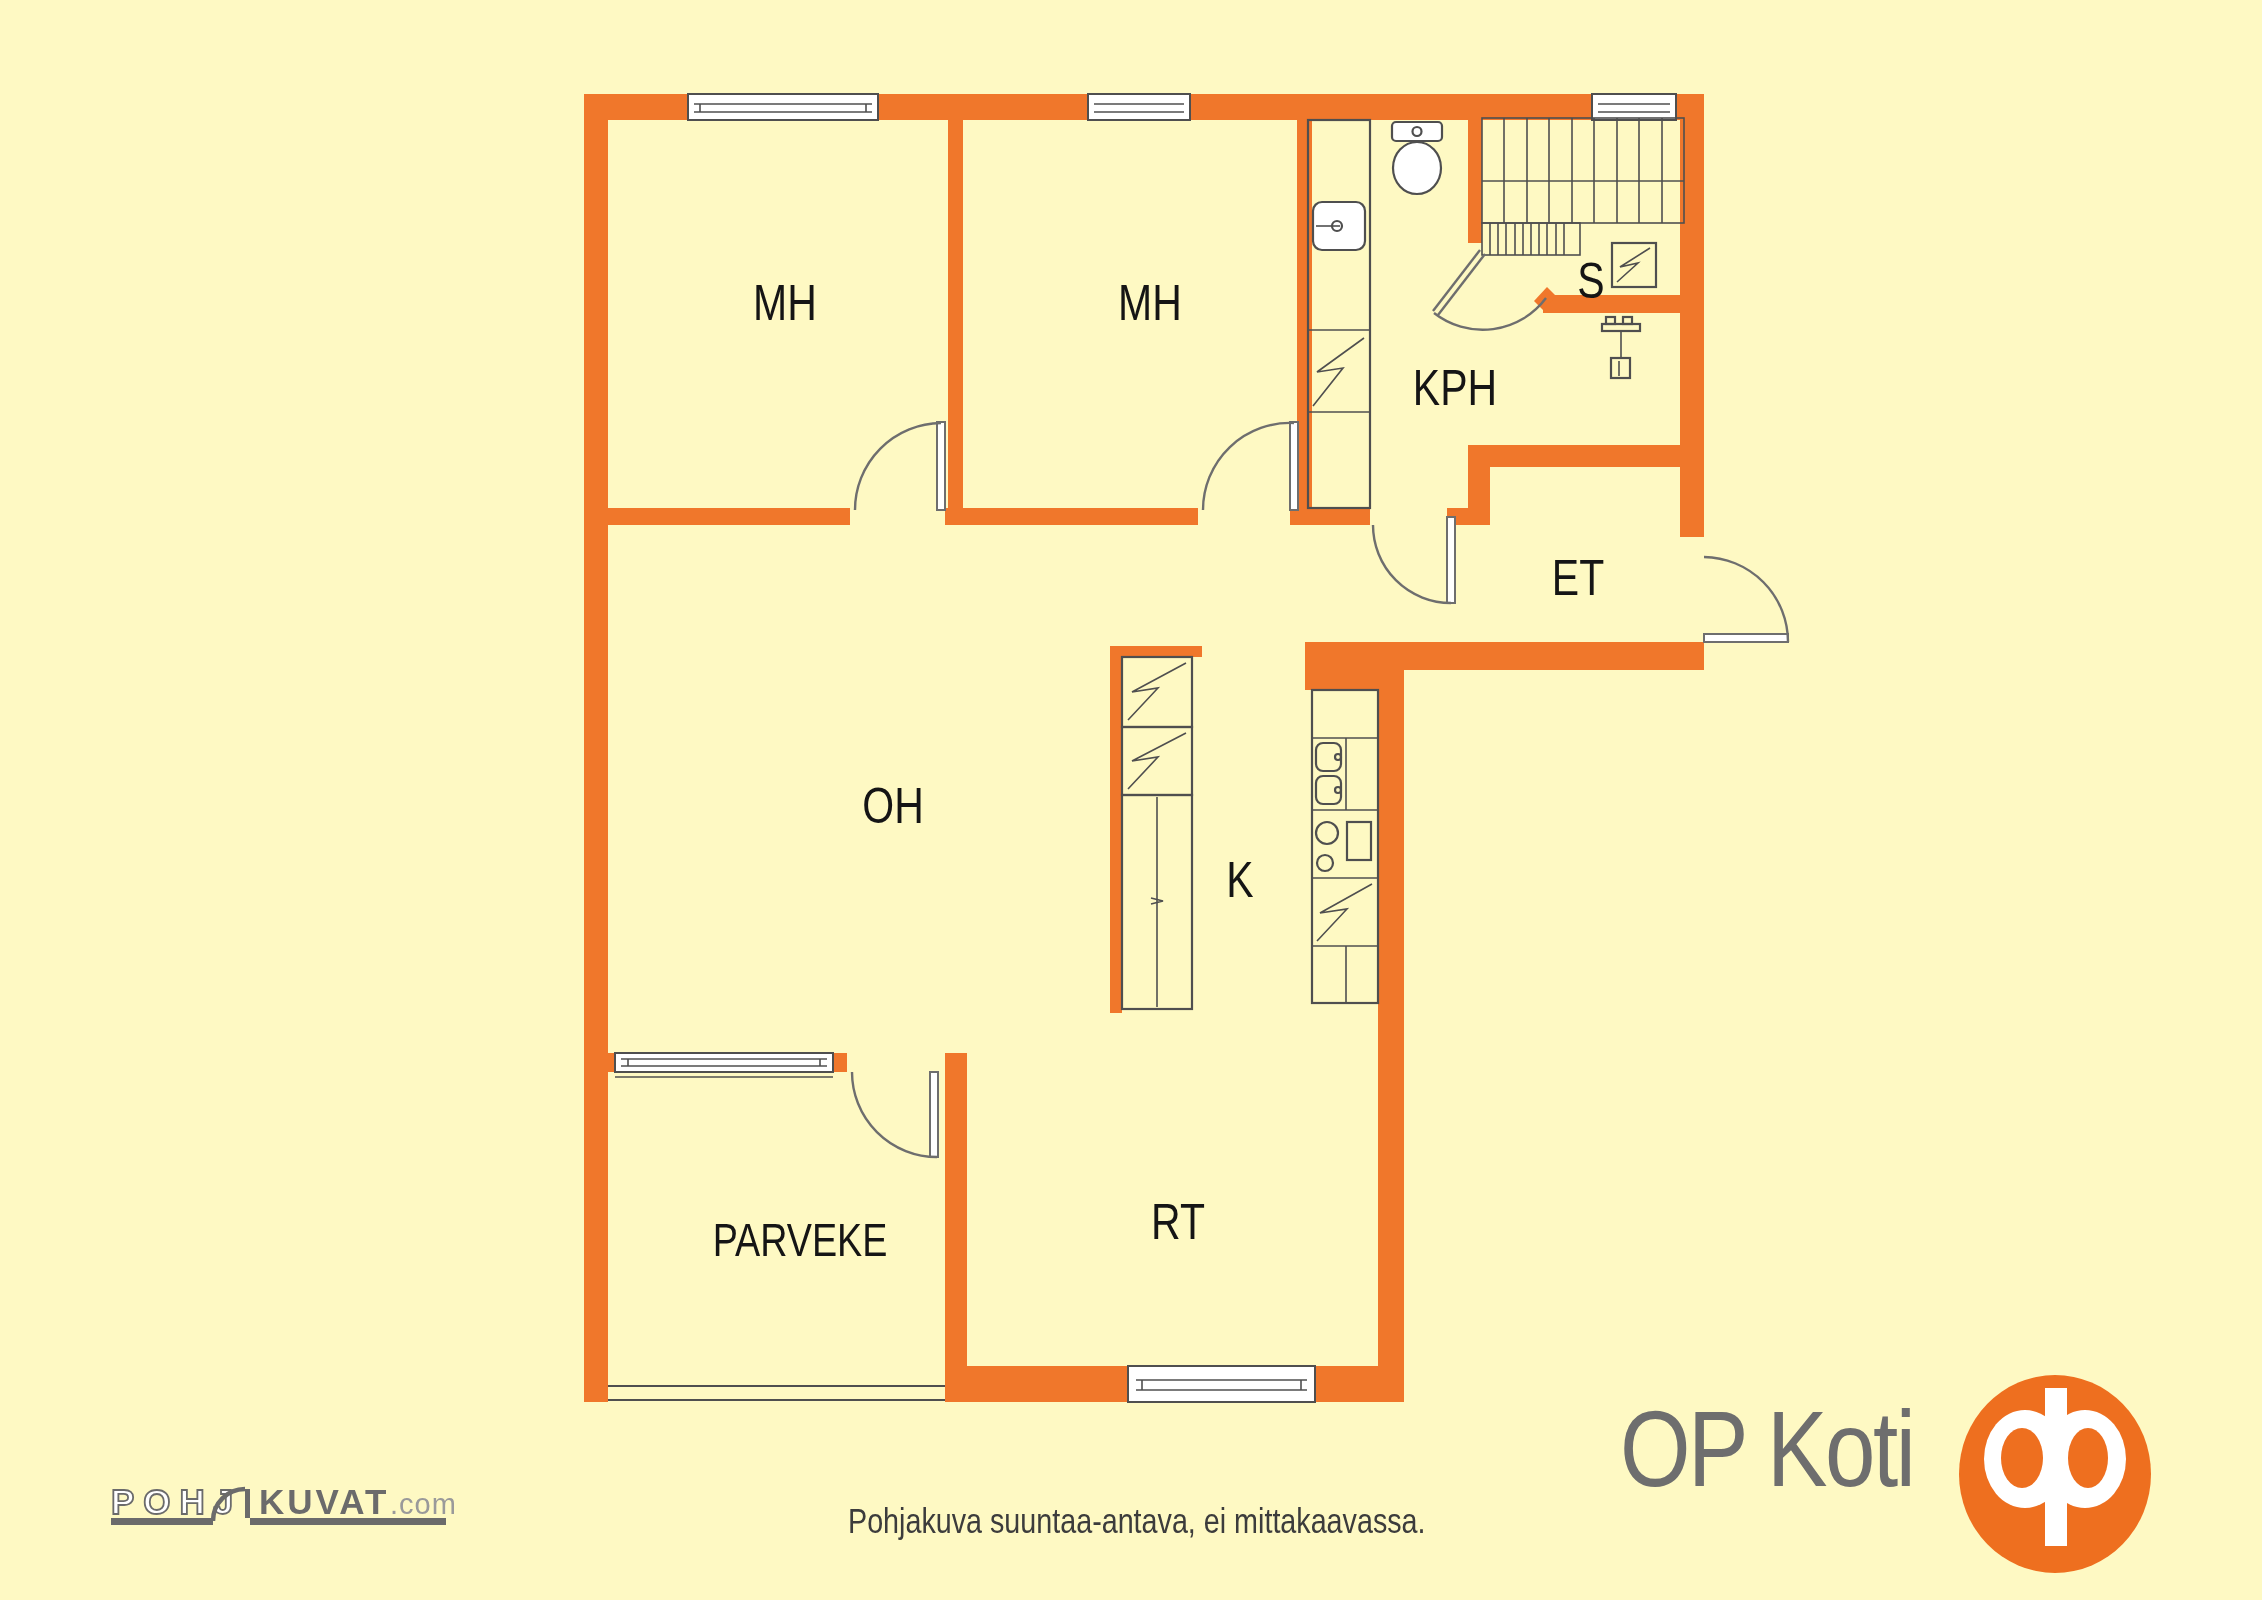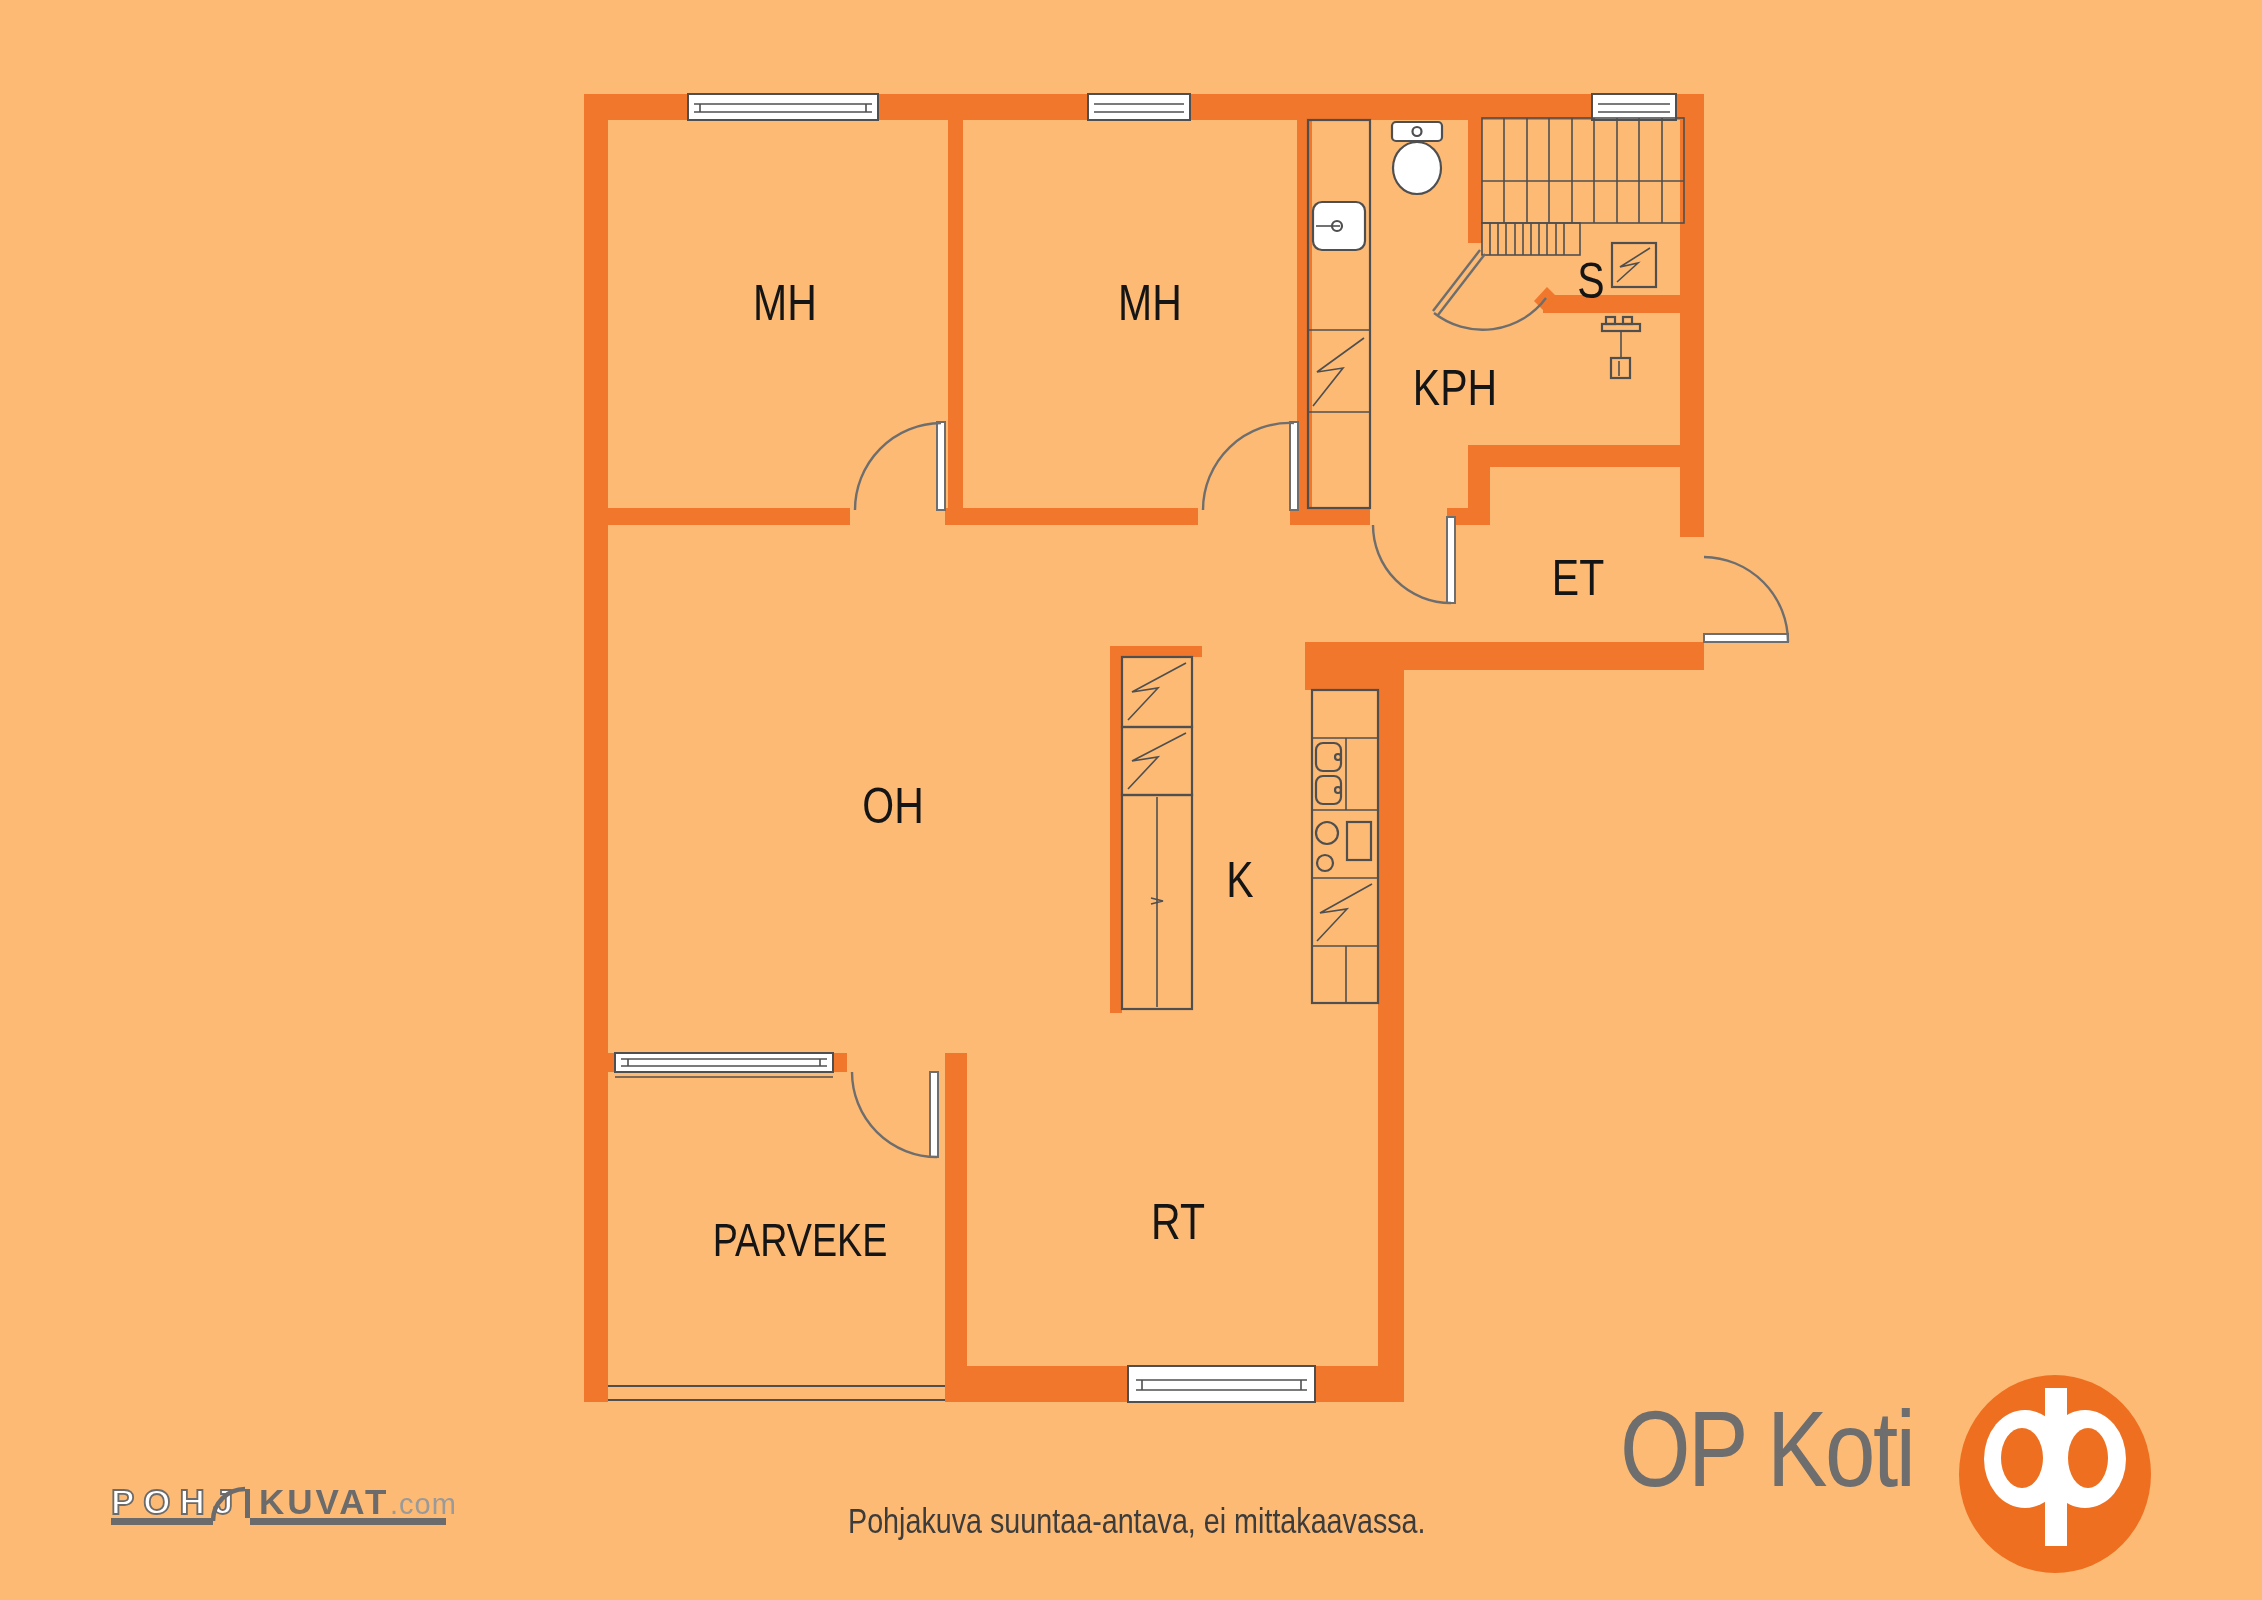--- a/index.html
+++ b/index.html
@@ -1,16 +1,16 @@
 <!DOCTYPE html>
 <html style="--wall_orange: #F0772B; --op_orange: #EE6F1F; --line_gray: #4F4F4F; --door_gray: #6E6E6E; --label_black: #151515; --logo_gray: #6B6B6B; --logo_gray_light: #9A9A9A; --disclaimer_gray: #3C3C3C; --op_text_gray: #6E6E6E;"><head>
 <meta charset="utf-8">
 <style>
   html,body{margin:0;padding:0;background:#fff;}
-  .stage{position:relative;width:2262px;height:1600px;background:#fdba74;overflow:hidden;
+  .stage{position:relative;width:2262px;height:1600px;background:#fef9c3;overflow:hidden;
          font-family:"Liberation Sans",sans-serif;}
   svg{position:absolute;left:0;top:0;}
   .wall{fill:var(--wall_orange,#F0772B);stroke:none;}
   .win{fill:#fff;stroke:var(--line_gray,#4F4F4F);stroke-width:2;}
   .thin{stroke:var(--line_gray,#4F4F4F);stroke-width:2;fill:none;}
   .thin15{stroke:var(--line_gray,#4F4F4F);stroke-width:1.6;fill:none;}
   .fix{stroke:var(--line_gray,#4F4F4F);stroke-width:2.2;fill:#fff;}
   .fixn{stroke:var(--line_gray,#4F4F4F);stroke-width:2.2;fill:none;}
   .door{stroke:var(--door_gray,#6E6E6E);stroke-width:2.4;fill:none;}
   .leaf{stroke:var(--door_gray,#6E6E6E);stroke-width:2;fill:#fff;}

